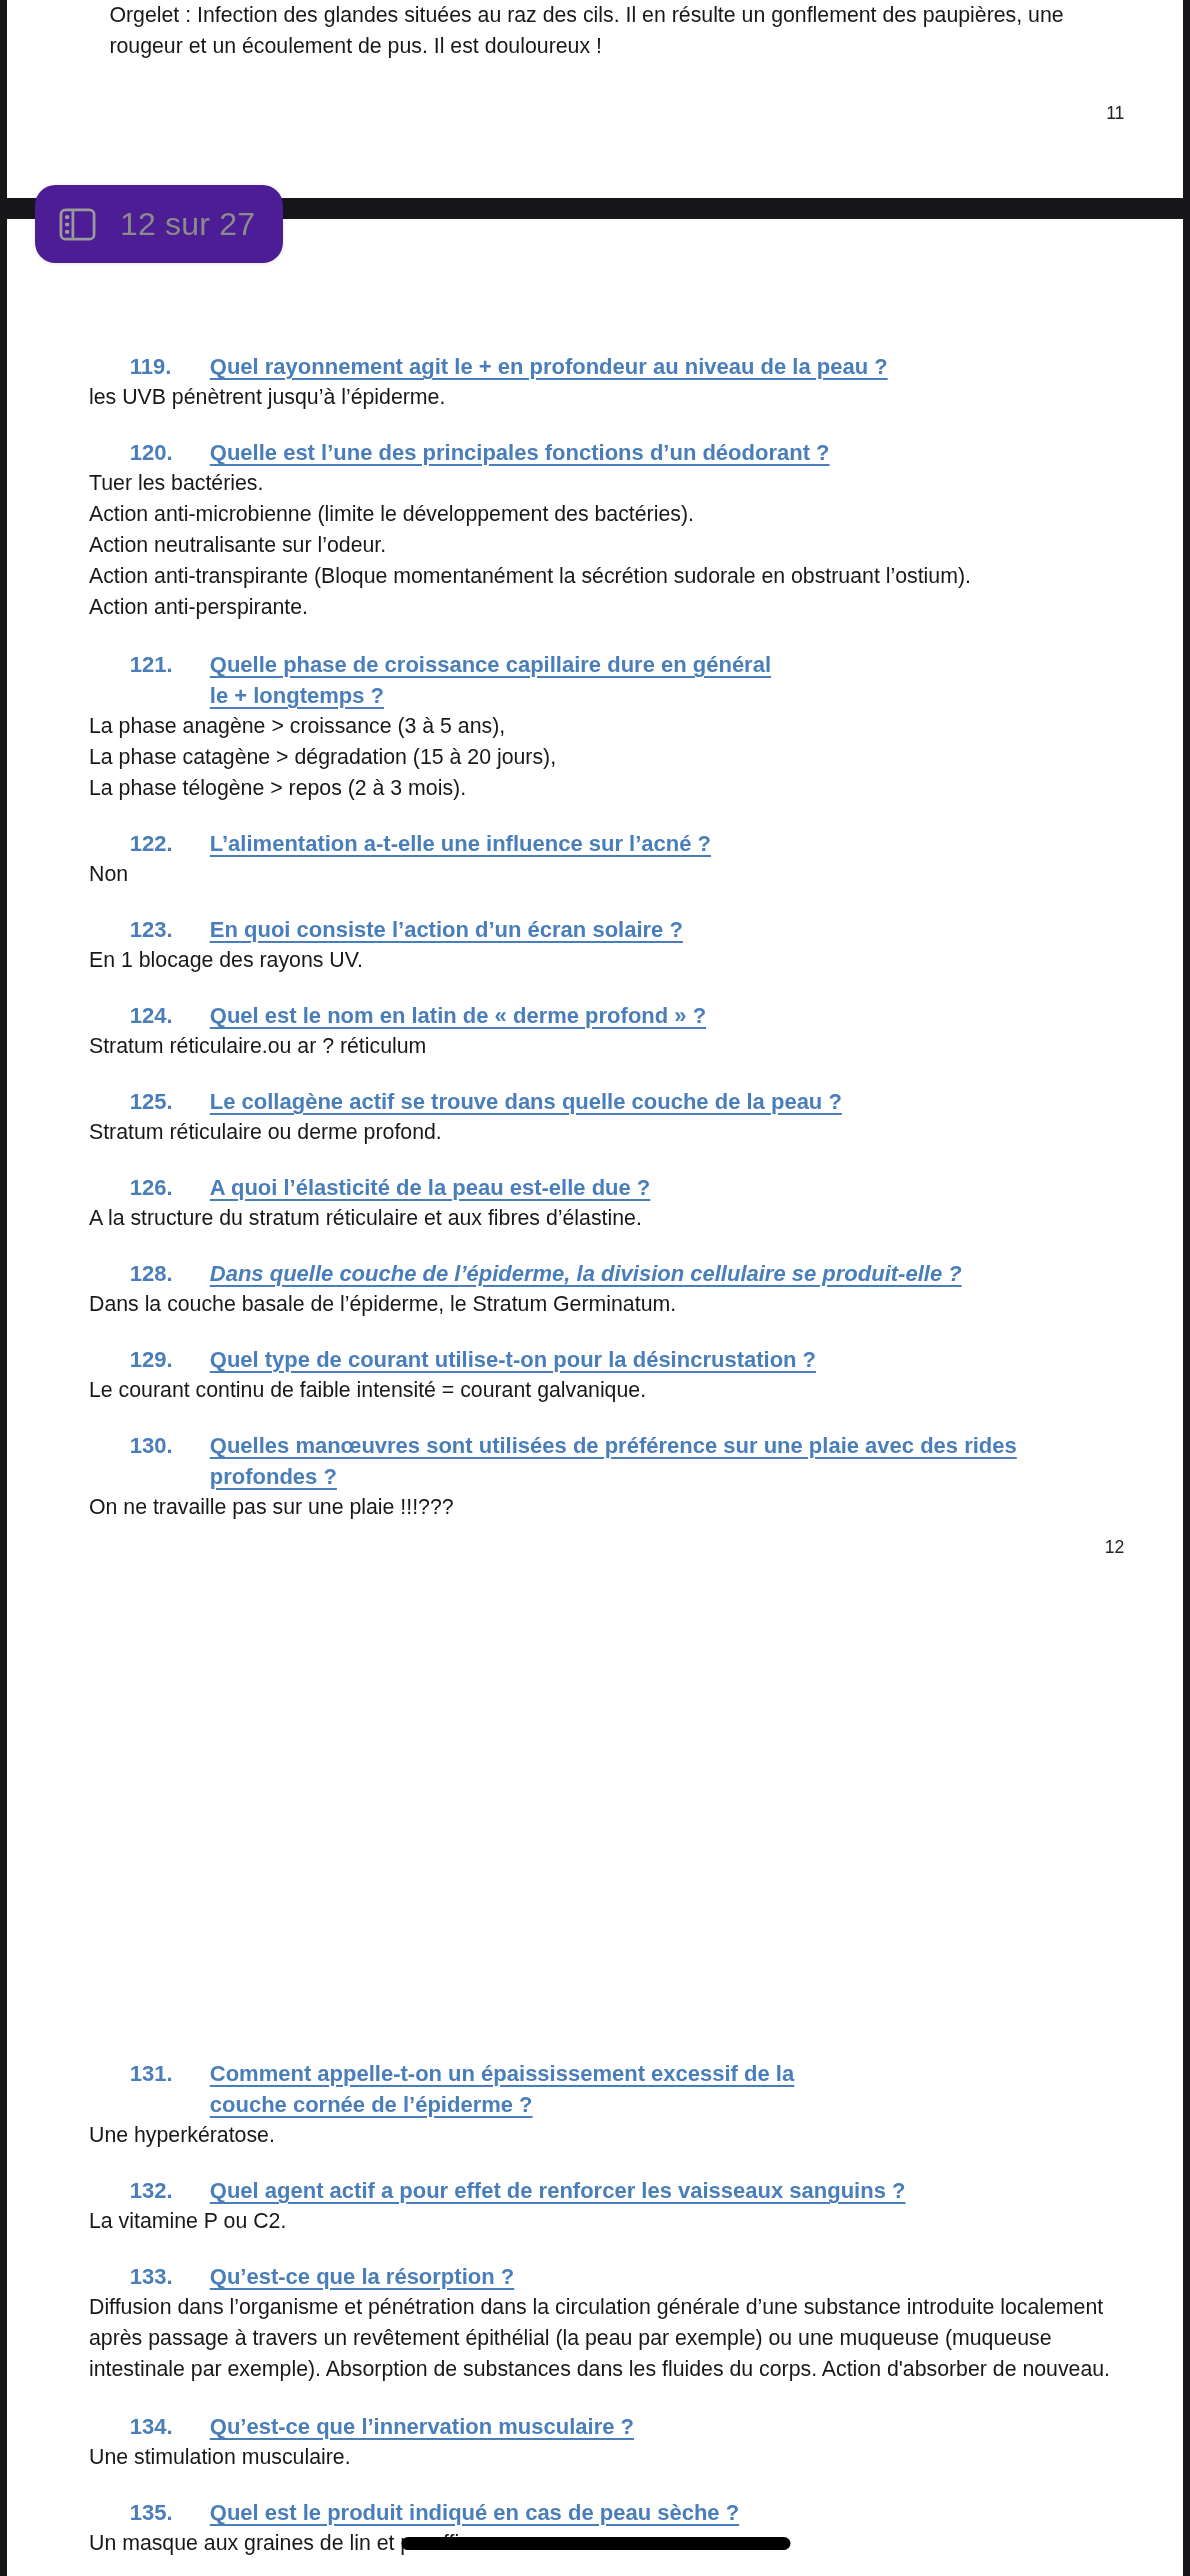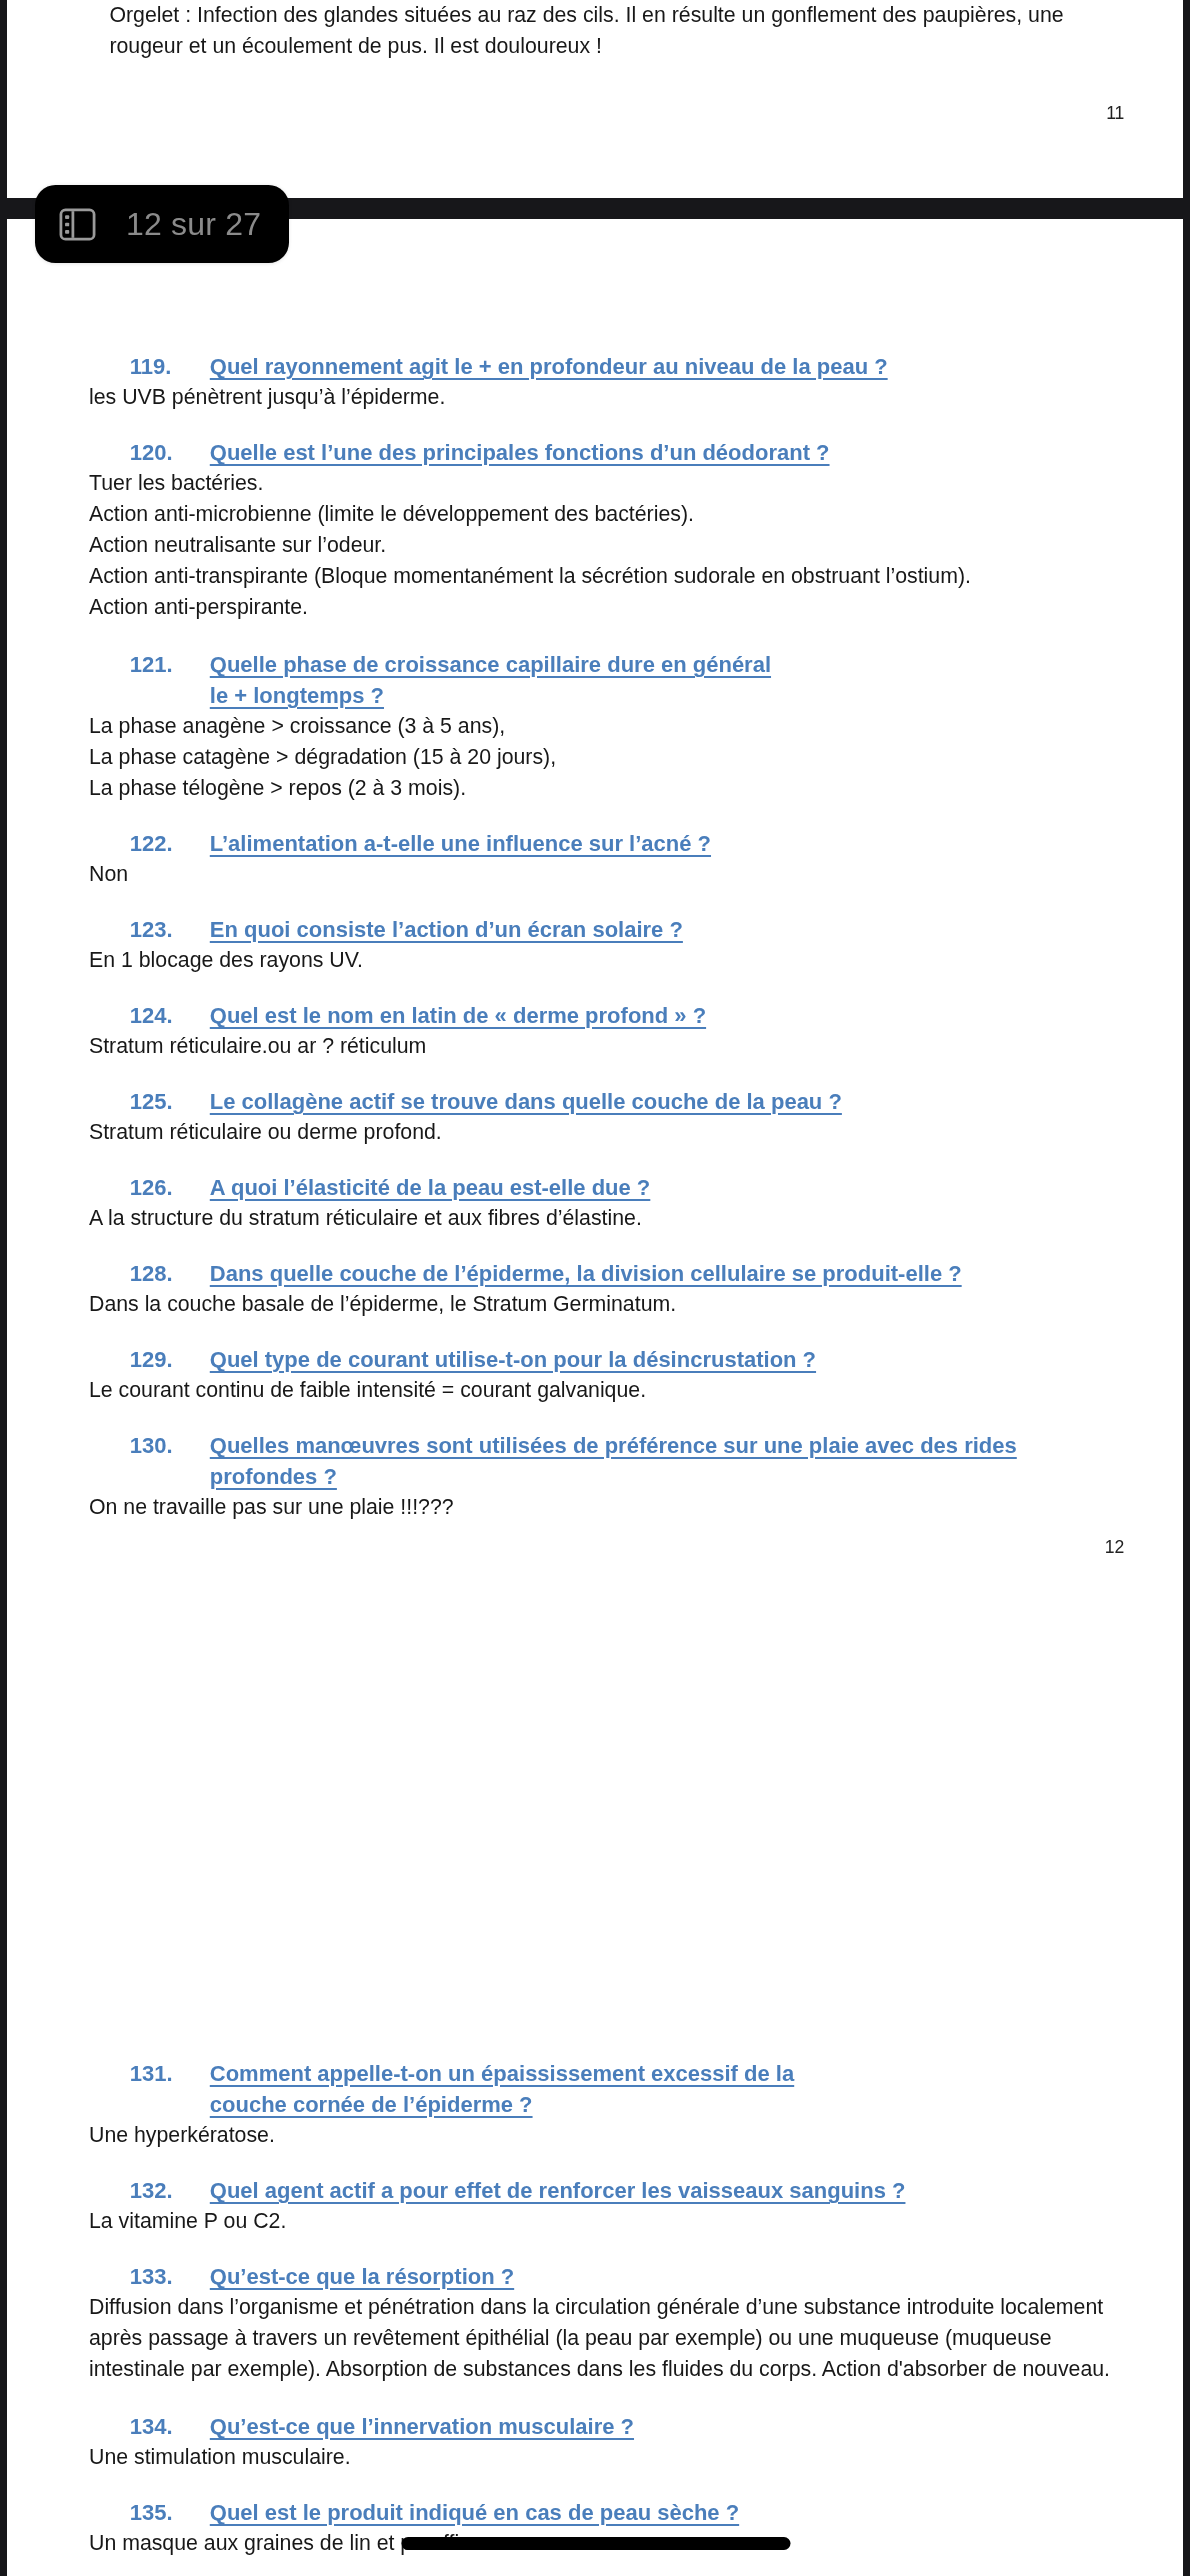--- a/index.html
+++ b/index.html
@@ -85,23 +85,23 @@
   }
 
   
   #page-indicator {
     position: absolute;
     left: 35px;
     top: 185px;
     height: 78px;
     display: flex;
     align-items: center;
-    gap: 30px;
+    gap: 24px;
     padding: 0 28px 0 24px;
-    background: #000000;
+    background: #4c1d95;
     border-radius: 20.4px;
     box-shadow: 0 0.9px 3.7px rgba(0,0,0,0.10);
     z-index: 40;
   }
   #page-indicator .thumb-icon {
     width: 37px;
     height: 35px;
     flex: 0 0 auto;
     display: block;
   }
@@ -225,21 +225,21 @@
         </div>
         <div class="ans-block">
           <p class="ans">A la structure du stratum réticulaire et aux fibres d’élastine.</p>
         </div>
       </div>
 
 
       <div class="qa">
         <div class="qwrap">
           <span class="qnum">128.</span>
-          <span class="qtext" style="max-width:816px;">Dans quelle couche de l’épiderme, la division cellulaire se produit-elle ?</span>
+          <span class="qtext" style="max-width:816px;font-style:italic;">Dans quelle couche de l’épiderme, la division cellulaire se produit-elle ?</span>
         </div>
         <div class="ans-block">
           <p class="ans">Dans la couche basale de l’épiderme, le Stratum Germinatum.</p>
         </div>
       </div>
 
       <div class="qa">
         <div class="qwrap">
           <span class="qnum">129.</span>
           <span class="qtext">Quel type de courant utilise-t-on pour la désincrustation ?</span>

